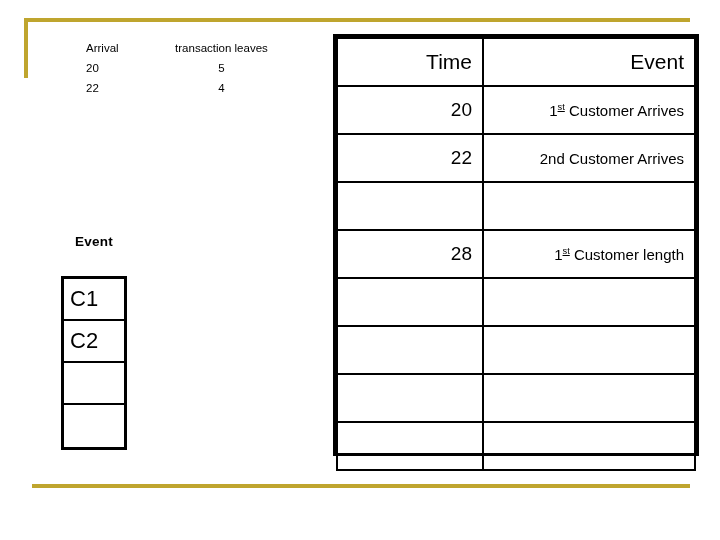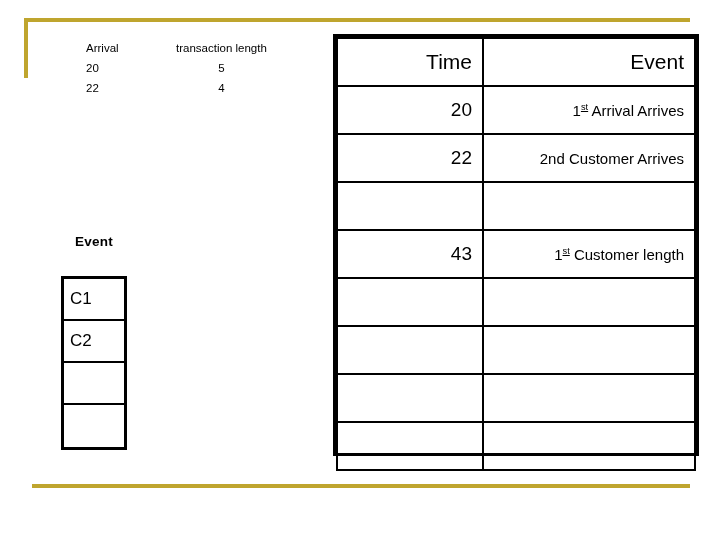--- a/index.html
+++ b/index.html
@@ -86,21 +86,21 @@
     border: 3px solid #000000;
     box-sizing: border-box;
   }
   .queue-cell {
     height: 42px;
     box-sizing: border-box;
     border-bottom: 2px solid #000000;
     display: flex;
     align-items: center;
     padding-left: 6px;
-    font-size: 17px;
+    font-size: 22px;
   }
   .queue-cell:last-child {
     border-bottom: none;
   }
 
   
   #event-table {
     position: absolute;
     left: 333px;
     top: 34px;
@@ -146,21 +146,21 @@
 </head>
 <body>
 
 <div id="slide-rule-top"></div>
 <div id="slide-rule-top-tick"></div>
 <div id="slide-rule-bottom"></div>
 
 <div id="arrivals-block">
   <div class="arrivals-row">
     <div class="arrivals-col-arrival">Arrival</div>
-    <div class="arrivals-col-length">transaction length</div>
+    <div class="arrivals-col-length">transaction leaves</div>
   </div>
   <div class="arrivals-row">
     <div class="arrivals-col-arrival">20</div>
     <div class="arrivals-col-length">5</div>
   </div>
   <div class="arrivals-row">
     <div class="arrivals-col-arrival">22</div>
     <div class="arrivals-col-length">4</div>
   </div>
 </div>
@@ -175,32 +175,32 @@
 
 <div id="event-table">
   <table>
     <tbody>
       <tr class="header-row">
         <td class="col-time">Time</td>
         <td>Event</td>
       </tr>
       <tr>
         <td class="col-time cell-time">20</td>
-        <td class="cell-event"><span>1</span><sup>st</sup><span> Arrival Arrives</span></td>
+        <td class="cell-event"><span>1</span><sup>st</sup><span> Customer Arrives</span></td>
       </tr>
       <tr>
         <td class="col-time cell-time">22</td>
         <td class="cell-event"><span>2nd Customer Arrives</span><sup></sup><span></span></td>
       </tr>
       <tr>
         <td class="col-time cell-time"></td>
         <td class="cell-event"><span></span><sup></sup><span></span></td>
       </tr>
       <tr>
-        <td class="col-time cell-time">43</td>
+        <td class="col-time cell-time">28</td>
         <td class="cell-event"><span>1</span><sup>st</sup><span> Customer length</span></td>
       </tr>
       <tr>
         <td class="col-time cell-time"></td>
         <td class="cell-event"><span></span><sup></sup><span></span></td>
       </tr>
       <tr>
         <td class="col-time cell-time"></td>
         <td class="cell-event"><span></span><sup></sup><span></span></td>
       </tr>

